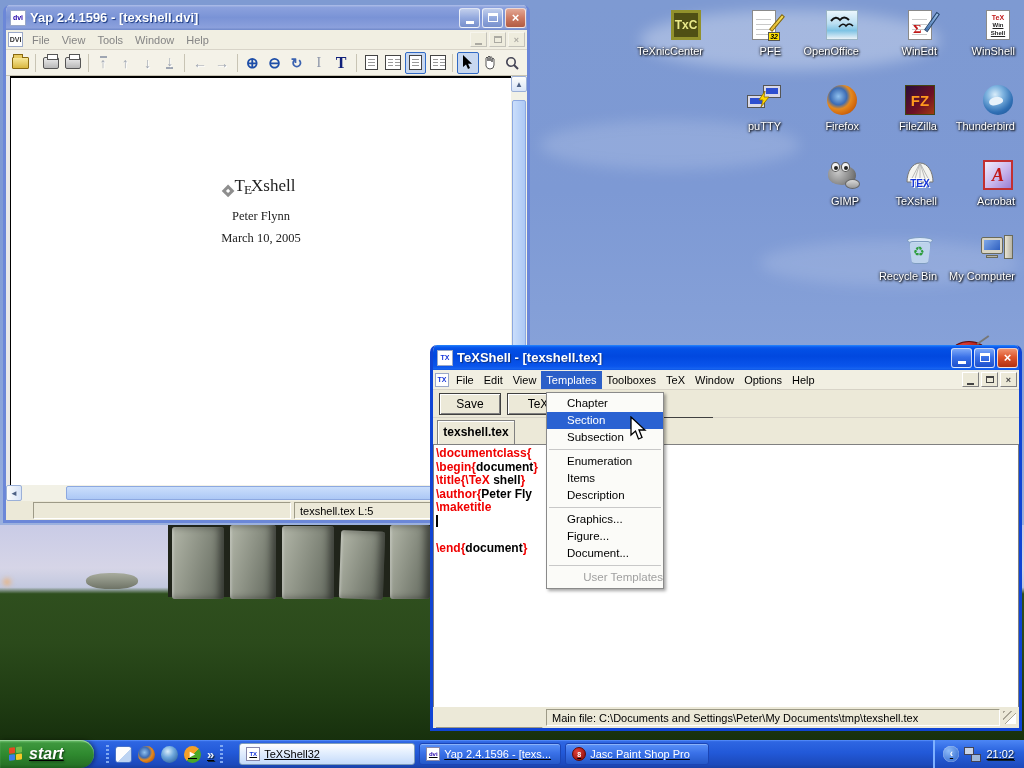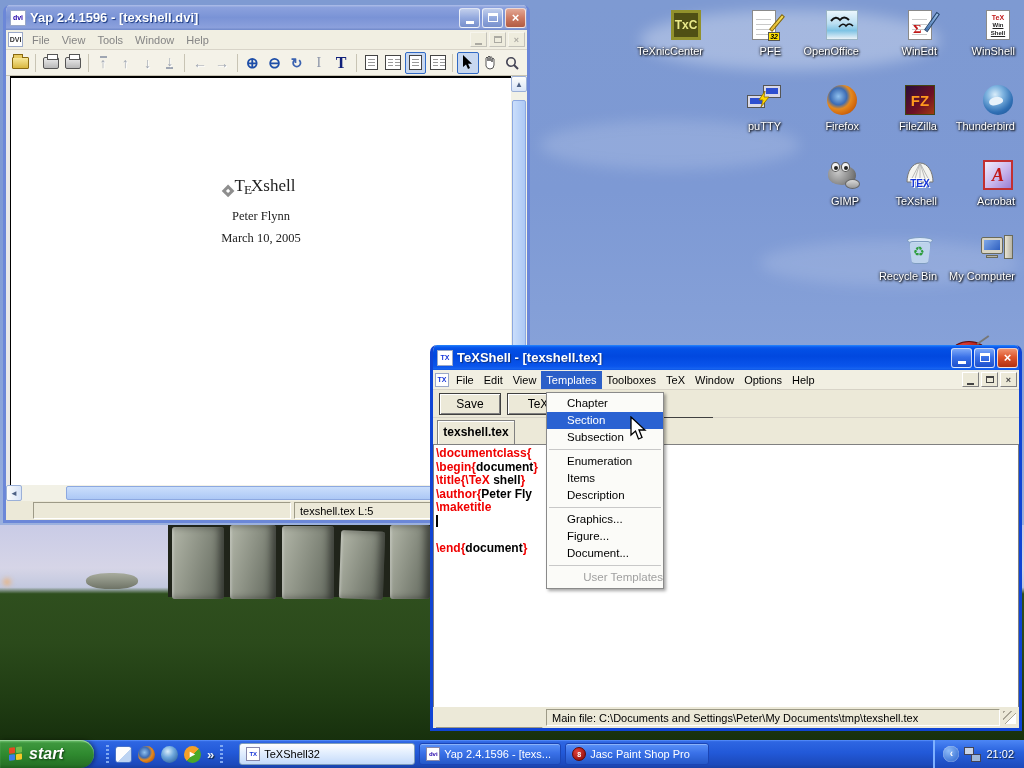--- a/index.html
+++ b/index.html
@@ -165,21 +165,21 @@
   .dropdown { position:absolute; left:113px; top:47px; width:118px; background:#FBFBF8; border:1px solid #8A8A8A; box-shadow:2px 2px 3px rgba(0,0,0,.35); z-index:30; padding:2px 0; }
   .dd-item { height:17px; line-height:17px; padding-left:20px; font-size:11.5px; color:#000; white-space:nowrap; }
   .dd-item.sel { background:#2A62D2; color:#fff; }
   .dd-item.dis { color:#A0A0A0;text-align:right; }
   .dd-sep { height:1px; background:#C8C8C8; margin:3px 2px; }
 
   .mouse-cursor { position:absolute; left:629px; top:416px; z-index:60; }
 
   
   .taskbar { position:absolute; left:0; bottom:0; width:1024px; height:28px; z-index:100;
-    background:linear-gradient(180deg,#5B93FF 0%,#2E66E2 6%,#2259D8 45%,#1C49BB 88%,#1941A5 100%); display:flex; align-items:center; }
+    background:linear-gradient(180deg,#5B93FF 0%,#2E66E2 6%,#2259D8 45%,#1C49BB 88%,#1941A5 100%); display:flex; align-items:center;text-decoration:underline; }
   .startbtn { height:28px; width:94px; flex:none; display:flex; align-items:center; gap:5px; padding-left:9px;
     background:linear-gradient(180deg,#6CC26C 0%,#3E973E 12%,#2F8A2F 50%,#267326 88%,#1E611E 100%);
     border-radius:0 14px 14px 0; box-shadow:2px 0 4px rgba(0,0,0,.4), inset 0 1px 1px #9CD89C; }
   .startbtn .stext { color:#fff; font-weight:bold; font-style:italic; font-size:16px; text-shadow:1px 1px 2px #123912; }
   .flag { width:15px; height:15px; display:grid; grid-template-columns:6px 6px; grid-template-rows:6px 6px; gap:1px; transform:skewY(-6deg); }
   .flag i { display:block; border-radius:1px; }
   .flag .f1 { background:#E34A22; } .flag .f2 { background:#71BC4A; } .flag .f3 { background:#3A7DE8; } .flag .f4 { background:#F5C928; }
   .ql { display:flex; align-items:center; gap:6px; padding:0 8px 0 12px; }
   .ql-handle { width:3px; height:18px; background:repeating-linear-gradient(180deg,#7FA8F2 0 2px,transparent 2px 4px); }
   .qlicon { width:17px; height:17px; border-radius:3px; }

